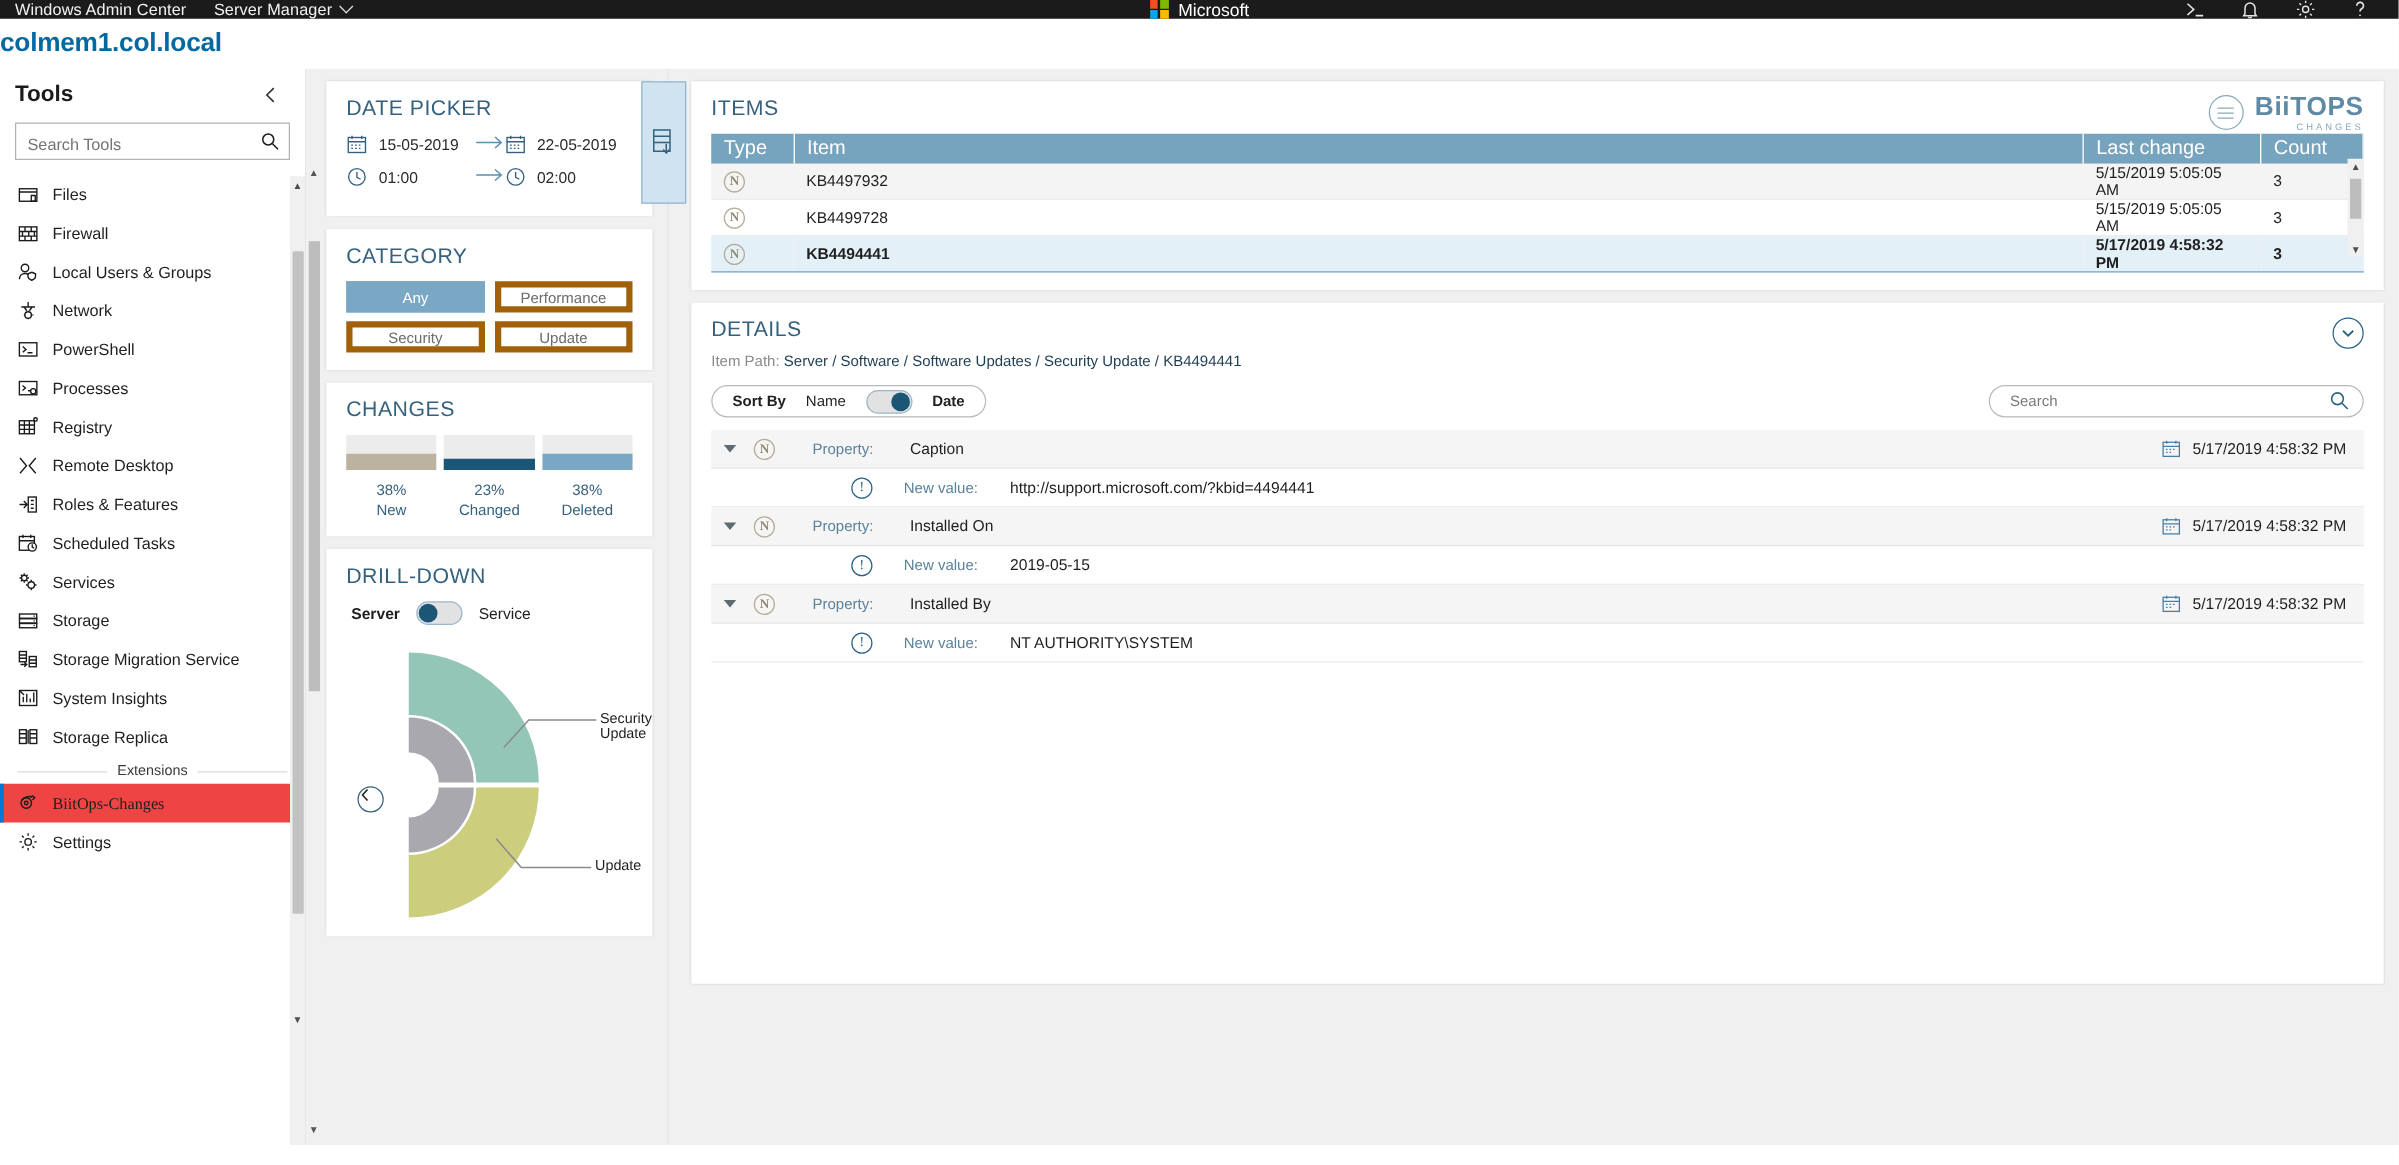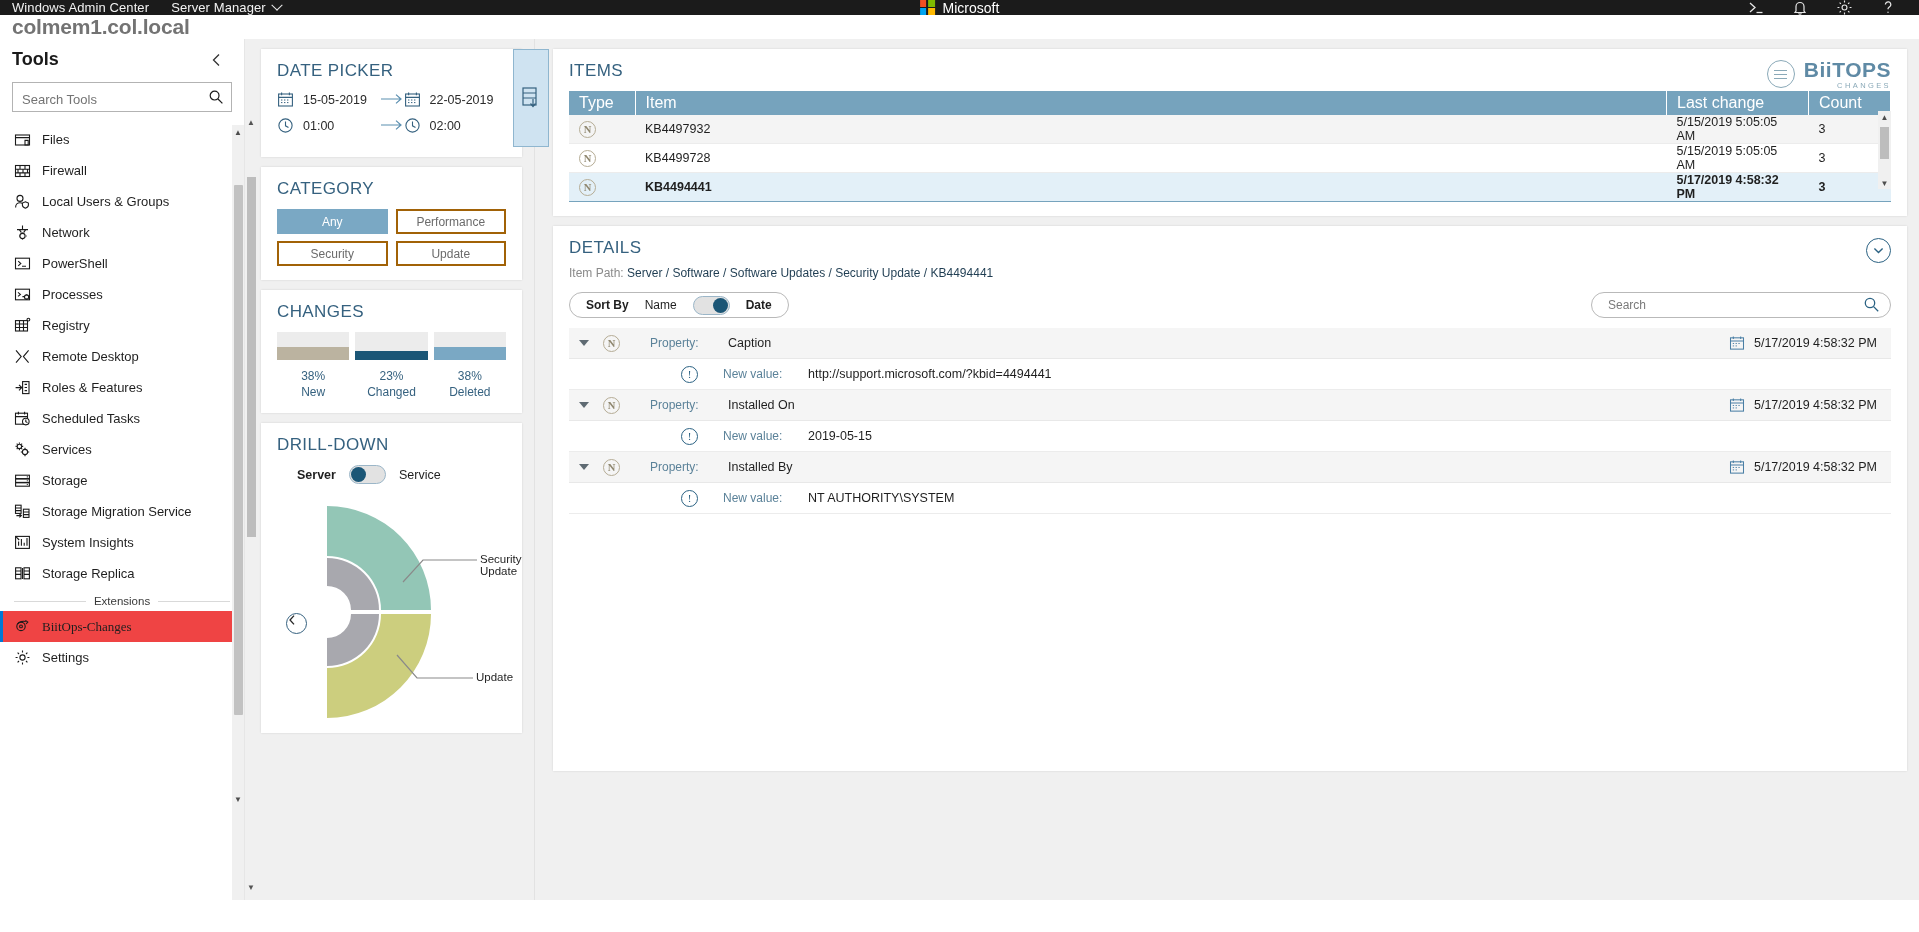--- a/index.html
+++ b/index.html
@@ -35,22 +35,22 @@
   .ms-logo i:nth-child(2){ background:#7fba00; }
   .ms-logo i:nth-child(3){ background:#00a4ef; }
   .ms-logo i:nth-child(4){ background:#ffb900; }
   .ms-text { font-size:14px; color:#fff; }
   .topbar-right { margin-left:auto; display:flex; align-items:center; gap:26px; padding-right:22px; }
   .tb-icon { width:18px; height:18px; color:#e6e6e6; display:flex; align-items:center; justify-content:center; cursor:pointer; }
   .tb-icon svg { display:block; }
 
   
   .server-title {
-    height:24px; display:flex; align-items:center; padding-left:12px;
-    font-size:21px; font-weight:bold; color:#737373; letter-spacing:-.2px;
+    height:40px; display:flex; align-items:center; padding-left:0;
+    font-size:21px; font-weight:bold; color:#0369a1; letter-spacing:-.2px;
   }
 
   
   .shell { display:flex; height:861px; }
 
   
   .sidebar {
     width:245px; min-width:245px; background:#ffffff;
     border-right:1px solid #e6e6e6; position:relative; display:flex; flex-direction:column;
   }
@@ -109,33 +109,33 @@
   .card-title { font-size:17px; color:#35617f; letter-spacing:.4px; font-weight:400; margin-bottom:10px; }
 
   .dp-row { display:flex; align-items:flex-start; margin-bottom:9px; }
   .dp-field { display:flex; align-items:center; gap:9px; width:104px; cursor:pointer; }
   .dp-ico { width:17px; height:17px; color:#35617f; flex:0 0 17px; }
   .dp-val { font-size:12.5px; color:#2b2b2b; }
   .dp-arrow { width:24px; height:12px; color:#5b8fb0; flex:0 0 24px; }
 
   .cat-grid { display:grid; grid-template-columns:1fr 1fr; gap:7px 8px; margin-top:2px; }
   .cat-btn {
-    height:25px; border:2px solid #a16207; font-size:12px; color:#6b6b6b;
+    height:25px; border:5px solid #a16207; font-size:12px; color:#6b6b6b;
     display:flex; align-items:center; justify-content:center; background:#fff; cursor:pointer;
   }
   .cat-btn.active { background:#7aa8c4; border-color:#7aa8c4; color:#ffffff; }
 
   .changes-bars { display:flex; gap:6px; margin-top:2px; }
   .chg-col { flex:1; display:flex; flex-direction:column; align-items:center; }
   .chg-track { width:100%; height:28px; background:#ececec; display:flex; align-items:flex-end; }
   .chg-fill { width:100%; }
   .chg-pct { font-size:12px; color:#35617f; margin-top:9px; }
   .chg-lbl { font-size:12px; color:#35617f; margin-top:2px; }
 
-  .dd-toggle-row { display:flex; align-items:center; gap:13px; margin:2px 0 4px 20px; }
+  .dd-toggle-row { display:flex; align-items:center; gap:13px; margin:2px 0 4px 4px; }
   .dd-lab { font-size:12.5px; color:#1f1f1f; }
   .dd-lab.bold { font-weight:bold; }
   .switch {
     width:37px; height:19px; border-radius:10px; background:#e2e2e2; border:1px solid #9bb6c8;
     position:relative; cursor:pointer;
   }
   .switch .knob {
     position:absolute; width:15px; height:15px; border-radius:50%; background:#1b5676; top:1px; left:1px;
   }
   .switch.right .knob { left:auto; right:1px; }

